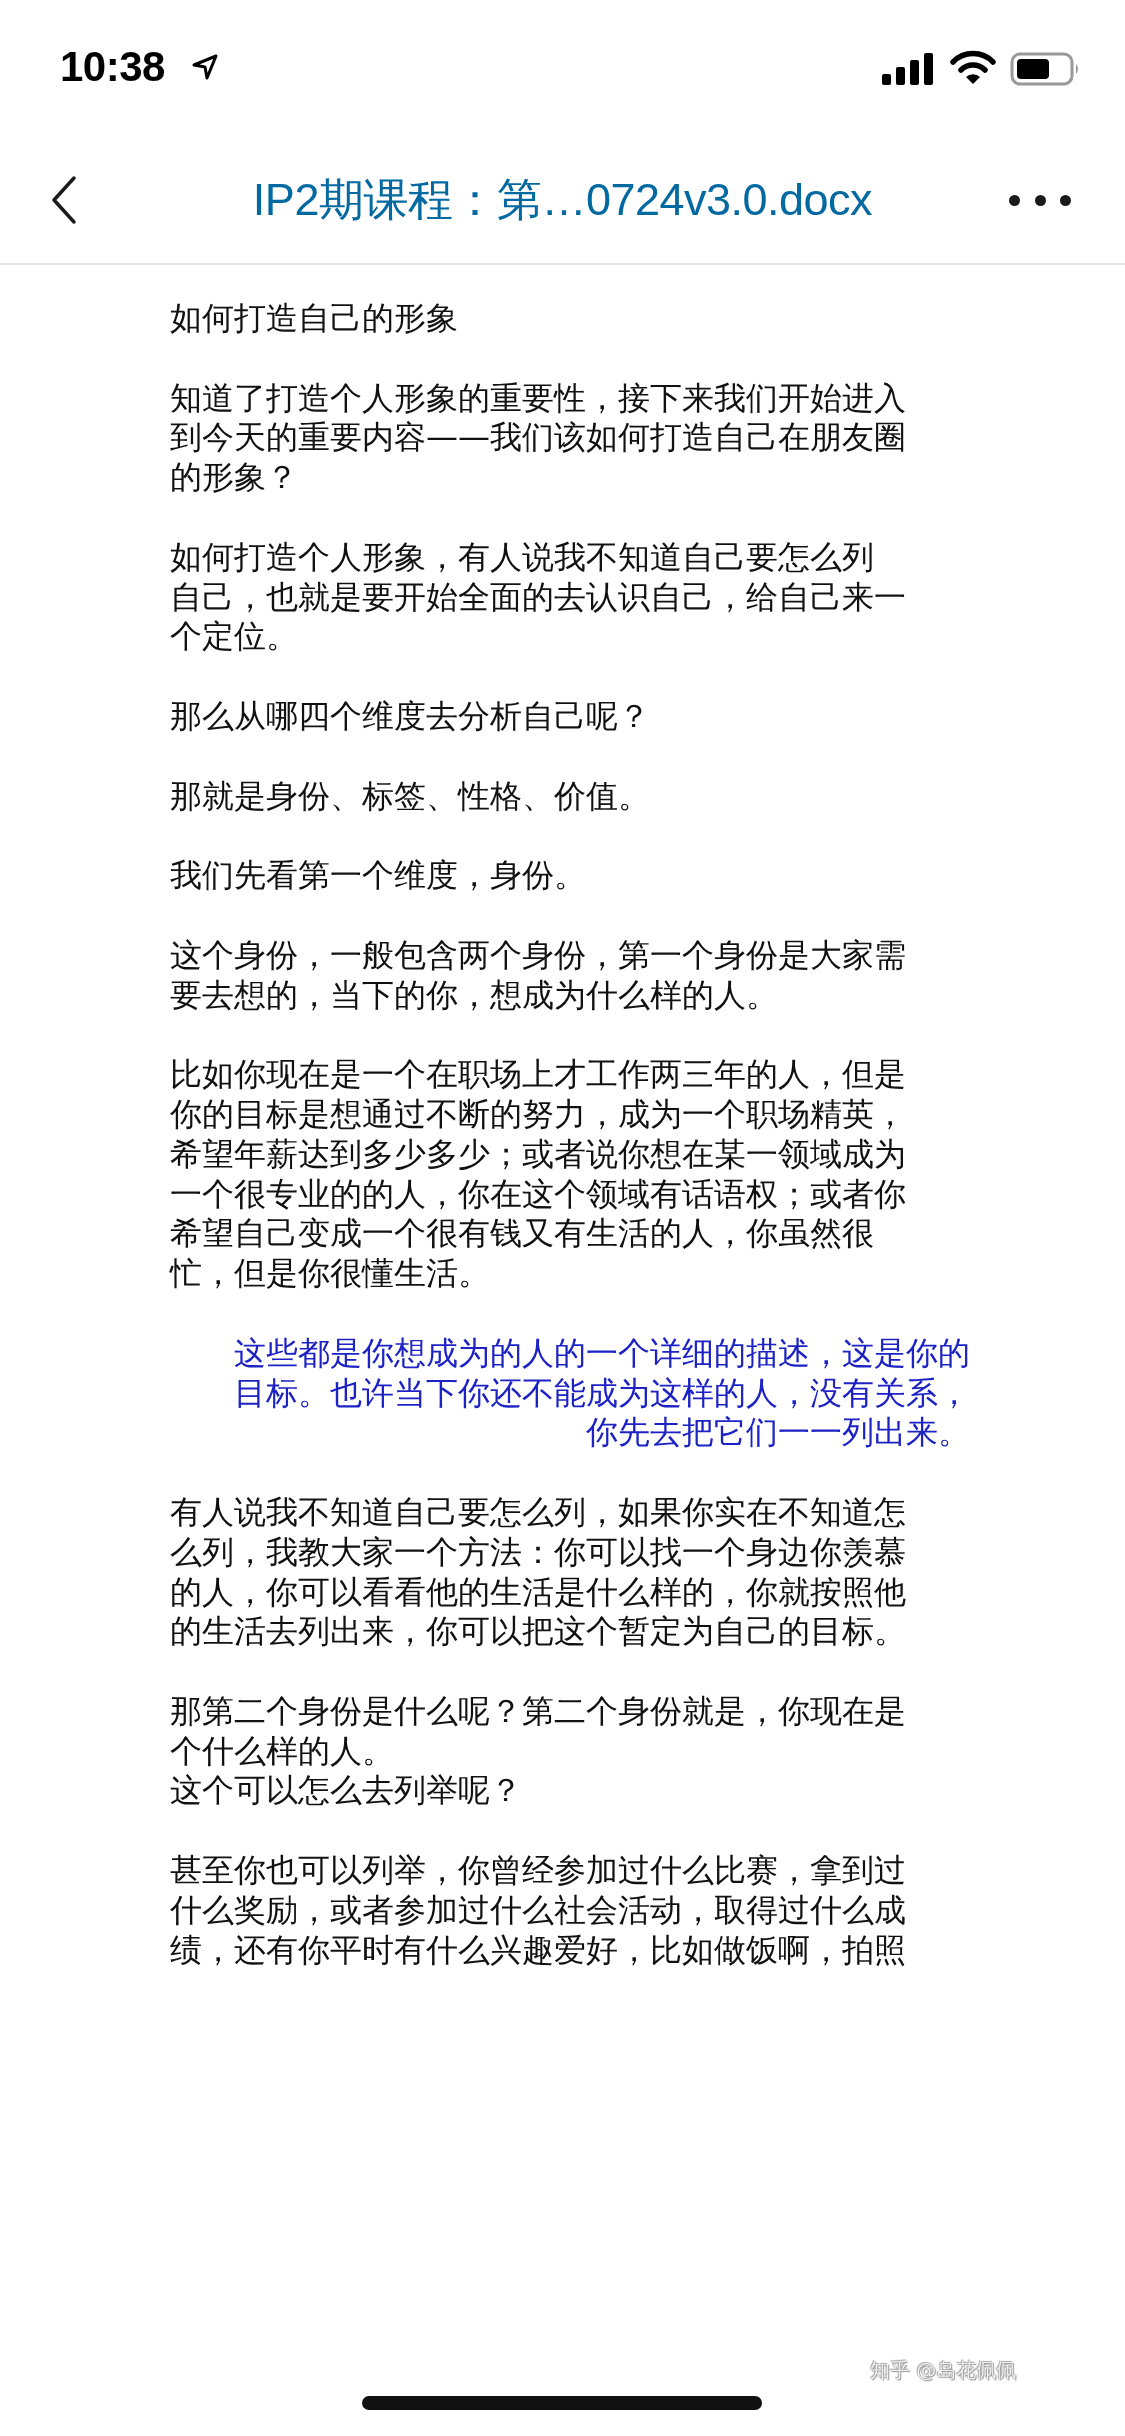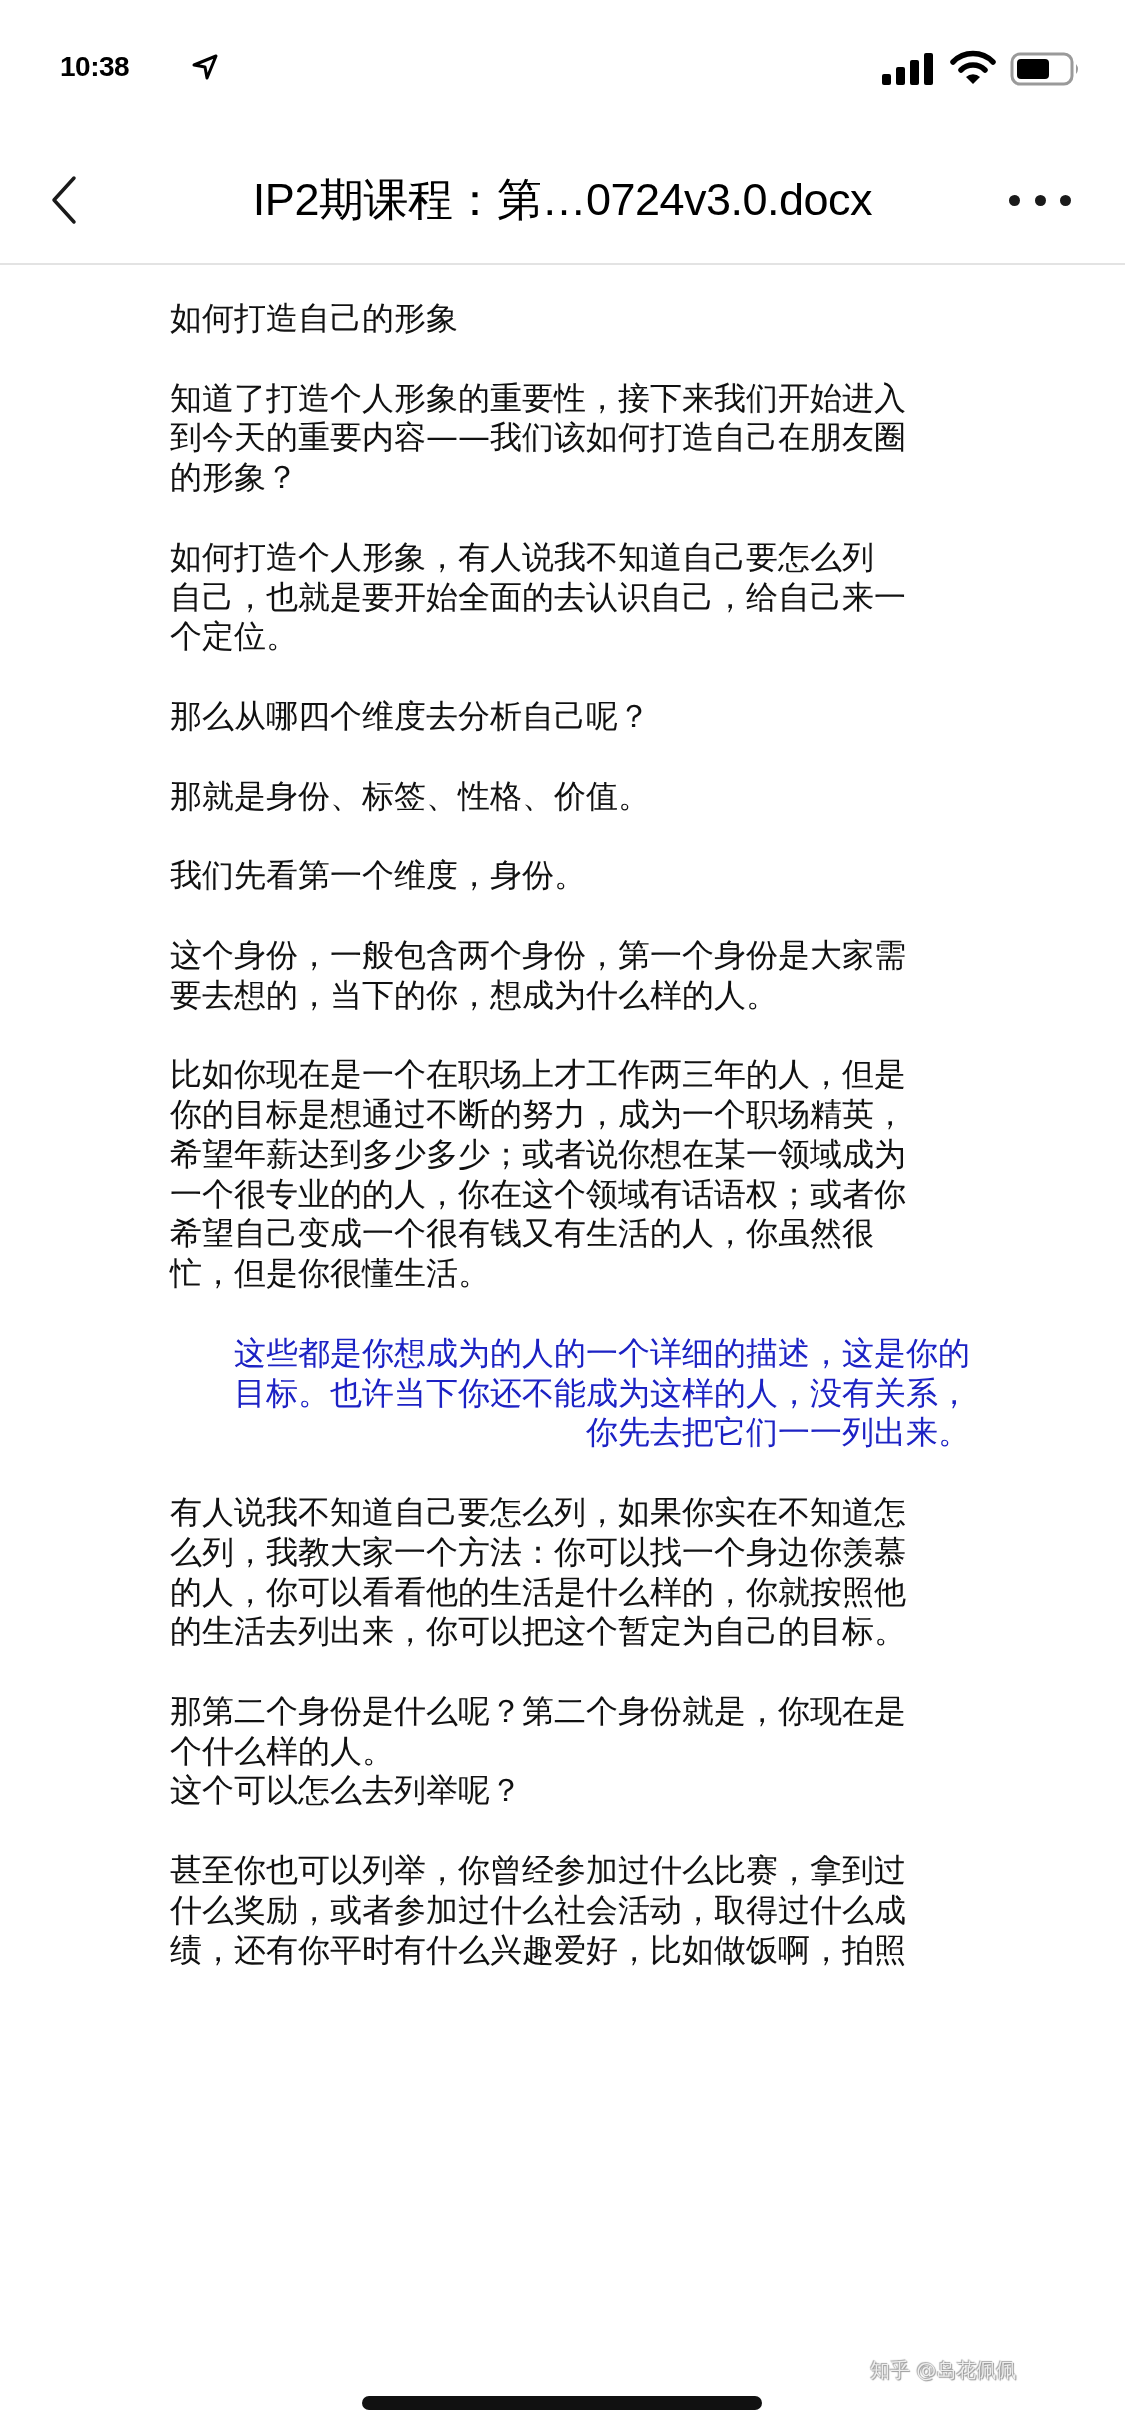--- a/index.html
+++ b/index.html
@@ -19,21 +19,21 @@
   .status-bar {
     position: absolute;
     left: 0; top: 0;
     width: 1125px; height: 130px;
   }
   .status-time {
     position: absolute;
     left: 60px; top: 42px;
     font-family: "Liberation Sans", sans-serif;
     font-weight: bold;
-    font-size: 28px;
+    font-size: 42px;
     line-height: 50px;
     color: #000;
     letter-spacing: -0.5px;
   }
   .location-icon {
     position: absolute;
     left: 190px; top: 52px;
     width: 30px; height: 30px;
   }
   .signal-icon {
@@ -65,21 +65,21 @@
     cursor: pointer;
   }
   .nav-title {
     position: absolute;
     left: 150px; top: 40px;
     width: 825px;
     text-align: center;
     font-family: "Liberation Sans", "DejaVu Sans", sans-serif;
     font-size: 45px;
     line-height: 60px;
-    color: #000000;
+    color: #0369a1;
     white-space: nowrap;
     overflow: hidden;
     letter-spacing: -0.5px;
   }
   .more-button {
     position: absolute;
     left: 1005px; top: 52px;
     width: 70px; height: 36px;
     cursor: pointer;
     display: flex;

